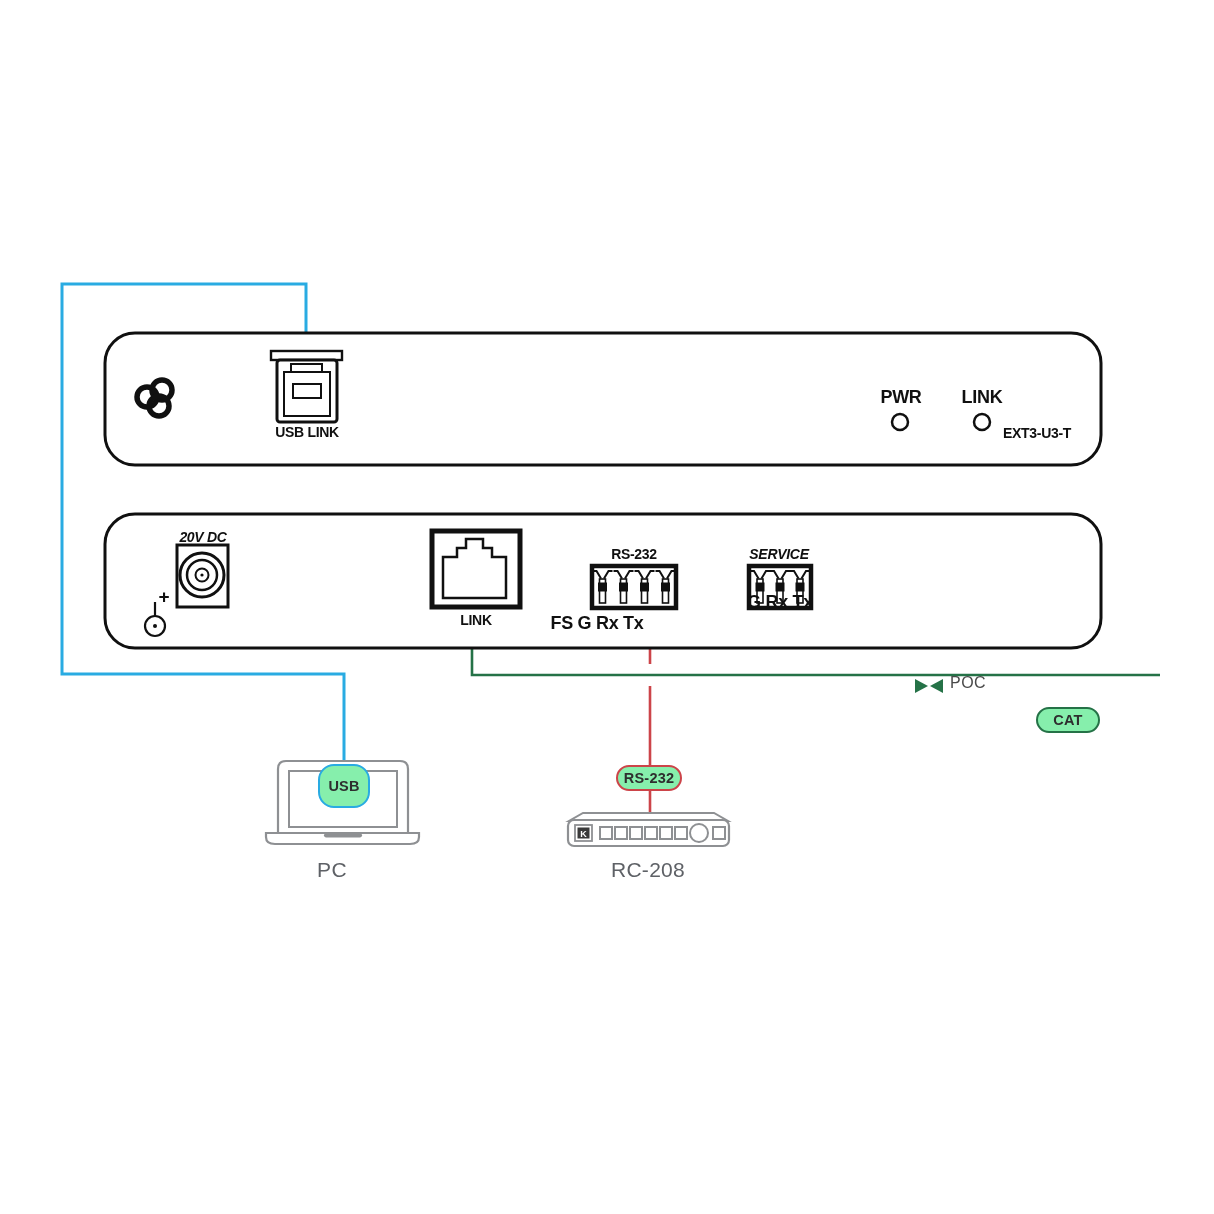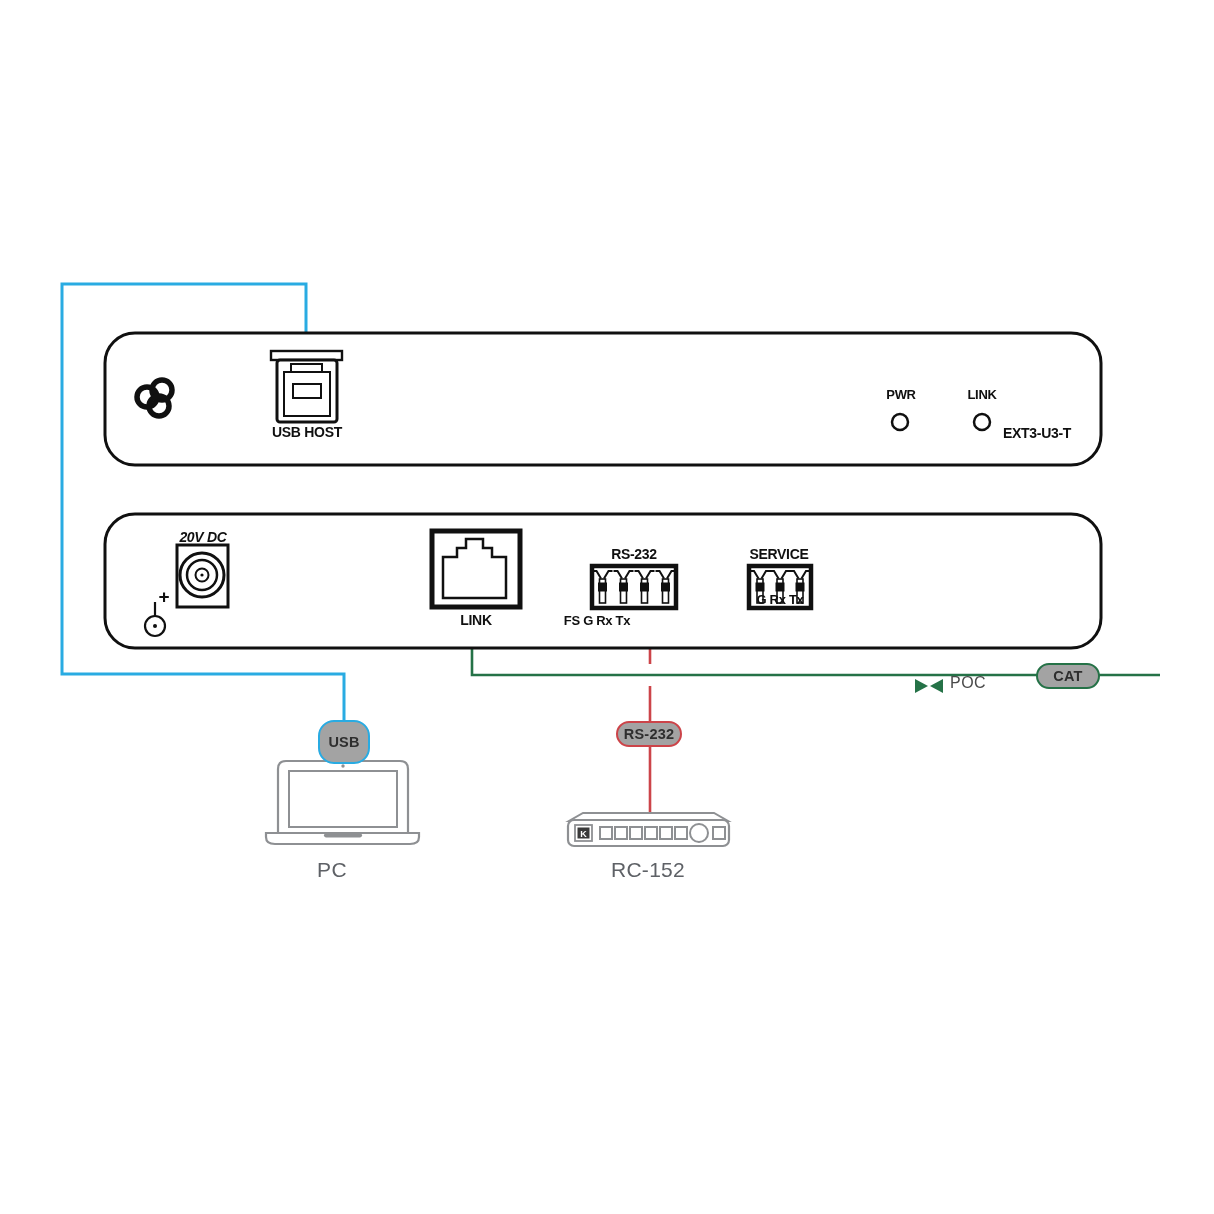--- a/index.html
+++ b/index.html
@@ -8,27 +8,27 @@
     font-family:"Liberation Sans","DejaVu Sans",sans-serif;
   }
   svg{position:absolute;left:0;top:0;}
   .stroke-ink{stroke:var(--ink);fill:#fff;}
   .line-blue{stroke:var(--usb_blue);fill:none;}
   .line-green{stroke:var(--cat_green);fill:none;}
   .line-red{stroke:var(--serial_red);fill:none;}
   .stroke-gray{stroke:var(--device_gray);fill:#fff;}
   .lbl{position:absolute;transform:translateX(-50%);white-space:nowrap;
        font-weight:bold;font-size:14px;letter-spacing:-0.3px;color:var(--ink);}
-  .lbl-sm{font-size:13px;}
+  .lbl-sm{font-size:18px;}
   .glbl{position:absolute;transform:translateX(-50%);white-space:nowrap;
         font-size:21px;color:var(--text_gray);letter-spacing:0.3px;}
   .poc{position:absolute;font-size:16px;color:var(--label_dark);letter-spacing:0.5px;}
-  .pill{position:absolute;background:#a3a3a3;border-radius:16px;box-sizing:border-box;
+  .pill{position:absolute;background:#86efac;border-radius:16px;box-sizing:border-box;
         display:flex;align-items:center;justify-content:center;
-        font-weight:bold;font-size:14.5px;color:#2e2e2e;letter-spacing:0.2px;}
+        font-weight:bold;font-size:14.5px;color:#2e2e2e;letter-spacing:0.2px;margin-top:44px;}
   .pill-blue{border:2.5px solid var(--usb_blue);}
   .pill-red{border:2.5px solid var(--serial_red);}
   .pill-green{border:2.5px solid var(--cat_green);}
   .plus{position:absolute;transform:translateX(-50%);font-weight:bold;font-size:19px;color:var(--ink);}
 </style>
 </head>
 <body>
 
 <div class="canvas">
 
@@ -132,34 +132,34 @@
         <rect x="630" y="827" width="12" height="12"></rect>
         <rect x="645" y="827" width="12" height="12"></rect>
         <rect x="660" y="827" width="12" height="12"></rect>
         <rect x="675" y="827" width="12" height="12"></rect>
         <circle cx="699" cy="833" r="9"></circle>
         <rect x="713" y="827" width="12" height="12"></rect>
       </g>
     </g>
   </svg>
 
-  <div class="lbl" style="left:307px;top:424px;">USB HOST</div>
+  <div class="lbl" style="left:307px;top:424px;">USB LINK</div>
   <div class="lbl lbl-sm" style="left:901px;top:387px;">PWR</div>
   <div class="lbl lbl-sm" style="left:982px;top:387px;">LINK</div>
   <div class="lbl" style="left:1037px;top:425px;">EXT3-U3-T</div>
 
   <div class="lbl" style="left:203px;top:529px;font-style:italic;">20V DC</div>
   <div class="plus" style="left:164px;top:586px;">+</div>
   <div class="lbl" style="left:476px;top:612px;">LINK</div>
   <div class="lbl" style="left:634px;top:546px;">RS-232</div>
   <div class="lbl lbl-sm" style="left:597px;top:613px;">FS G Rx Tx</div>
-  <div class="lbl" style="left:779px;top:546px;">SERVICE</div>
+  <div class="lbl" style="left:779px;top:546px;font-style:italic;">SERVICE</div>
   <div class="lbl lbl-sm" style="left:780px;top:592px;">G Rx Tx</div>
 
   <div class="pill pill-blue" style="left:318px;top:720px;width:52px;height:44px;">USB</div>
   <div class="pill pill-red" style="left:616px;top:721px;width:66px;height:26px;">RS-232</div>
   <div class="pill pill-green" style="left:1036px;top:663px;width:64px;height:26px;">CAT</div>
   <div class="poc" style="left:950px;top:674px;">POC</div>
 
   <div class="glbl" style="left:332px;top:858px;">PC</div>
-  <div class="glbl" style="left:648px;top:858px;">RC-152</div>
+  <div class="glbl" style="left:648px;top:858px;">RC-208</div>
 
 </div>
 
 </body></html>

